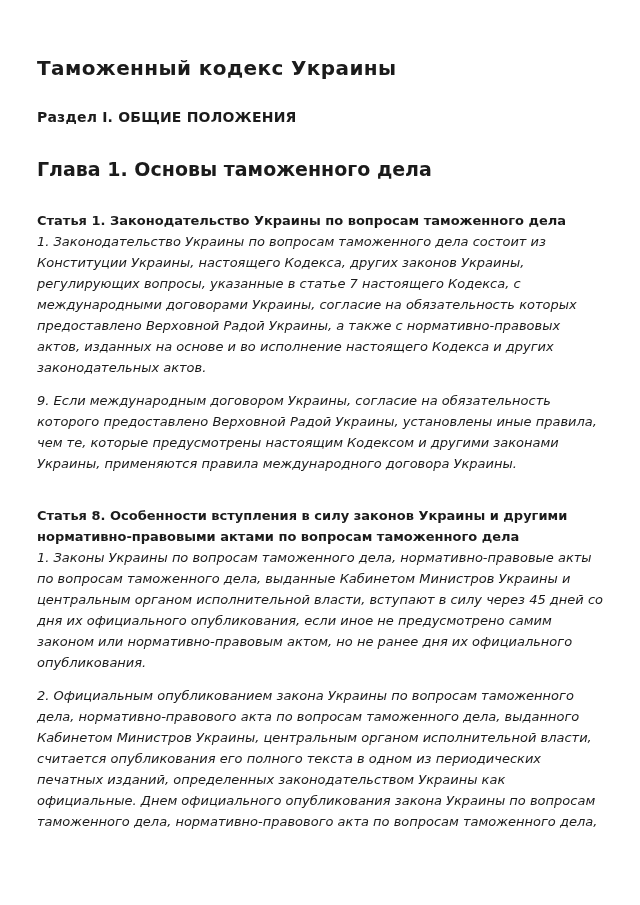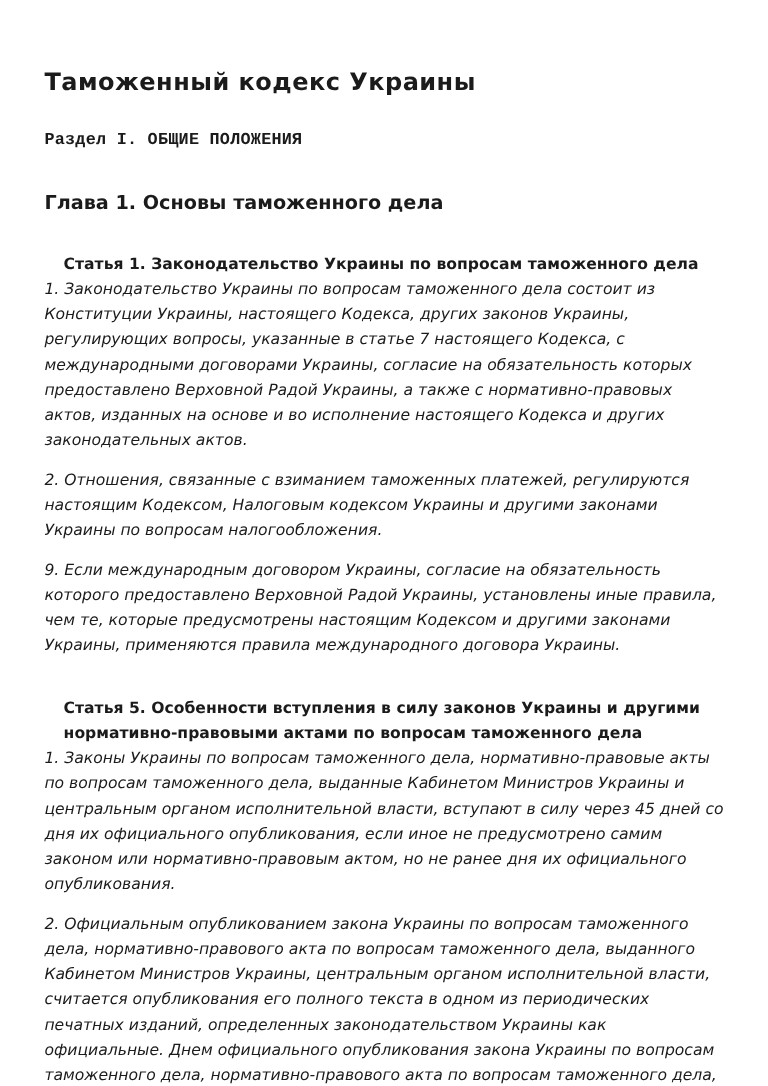--- a/index.html
+++ b/index.html
@@ -25,35 +25,33 @@
     line-height: 26px;
     letter-spacing: 0.4px;
     color: #1b1b1b;
   }
   .section-heading {
     font-size: 14px;
     font-weight: bold;
     line-height: 20px;
     margin-top: 26px;
     letter-spacing: 0.2px;
-    font-family: Liberation Mono, monospace;
   }
   .chapter-heading {
-    font-size: 16px;
+    font-size: 19px;
     font-weight: bold;
     line-height: 20px;
     margin-top: 32px;
   }
   .article { margin-top: 0; }
   .article-heading {
     font-size: 13px;
     font-weight: bold;
     line-height: 21px;
     margin-top: 31px;
-    margin-left: 16px;
   }
   .page p {
     font-size: 13px;
     line-height: 21px;
     margin: 0 0 12px 0;
     max-width: 566px;
     font-style: italic;
   }
   .article-heading + p { margin-top: 0; }
 </style>
@@ -64,23 +62,22 @@
 
   <h1 class="doc-title">Таможенный кодекс Украины</h1>
 
   <h2 class="section-heading">Раздел I. ОБЩИЕ ПОЛОЖЕНИЯ</h2>
 
   <h3 class="chapter-heading">Глава 1. Основы таможенного дела</h3>
 
   <section class="article">
     <h4 class="article-heading">Статья 1. Законодательство Украины по вопросам таможенного дела</h4>
     <p>1. Законодательство Украины по вопросам таможенного дела состоит из Конституции Украины, настоящего Кодекса, других законов Украины, регулирующих вопросы, указанные в статье 7 настоящего Кодекса, с международными договорами Украины, согласие на обязательность которых предоставлено Верховной Радой Украины, а также с нормативно-правовых актов, изданных на основе и во исполнение настоящего Кодекса и других законодательных актов.</p>
-    <p>2. Отношения, связанные с взиманием таможенных платежей, регулируются настоящим Кодексом, Налоговым кодексом Украины и другими законами Украины по вопросам налогообложения.</p>
     <p>9. Если международным договором Украины, согласие на обязательность которого предоставлено Верховной Радой Украины, установлены иные правила, чем те, которые предусмотрены настоящим Кодексом и другими законами Украины, применяются правила международного договора Украины.</p>
   </section>
 
   <section class="article">
-    <h4 class="article-heading">Статья 5. Особенности вступления в силу законов Украины и другими нормативно-правовыми актами по вопросам таможенного дела</h4>
+    <h4 class="article-heading">Статья 8. Особенности вступления в силу законов Украины и другими нормативно-правовыми актами по вопросам таможенного дела</h4>
     <p>1. Законы Украины по вопросам таможенного дела, нормативно-правовые акты по вопросам таможенного дела, выданные Кабинетом Министров Украины и центральным органом исполнительной власти, вступают в силу через 45 дней со дня их официального опубликования, если иное не предусмотрено самим законом или нормативно-правовым актом, но не ранее дня их официального опубликования.</p>
     <p>2. Официальным опубликованием закона Украины по вопросам таможенного дела, нормативно-правового акта по вопросам таможенного дела, выданного Кабинетом Министров Украины, центральным органом исполнительной власти, считается опубликования его полного текста в одном из периодических печатных изданий, определенных законодательством Украины как официальные. Днем официального опубликования закона Украины по вопросам таможенного дела, нормативно-правового акта по вопросам таможенного дела,</p>
   </section>
 
 </div>
 
 </body></html>

